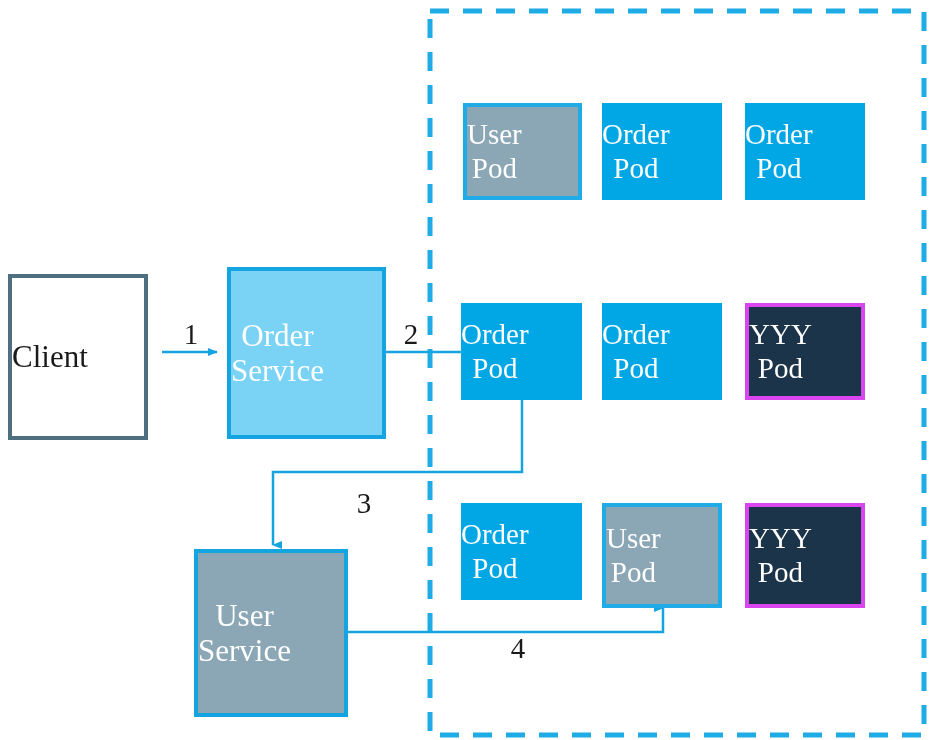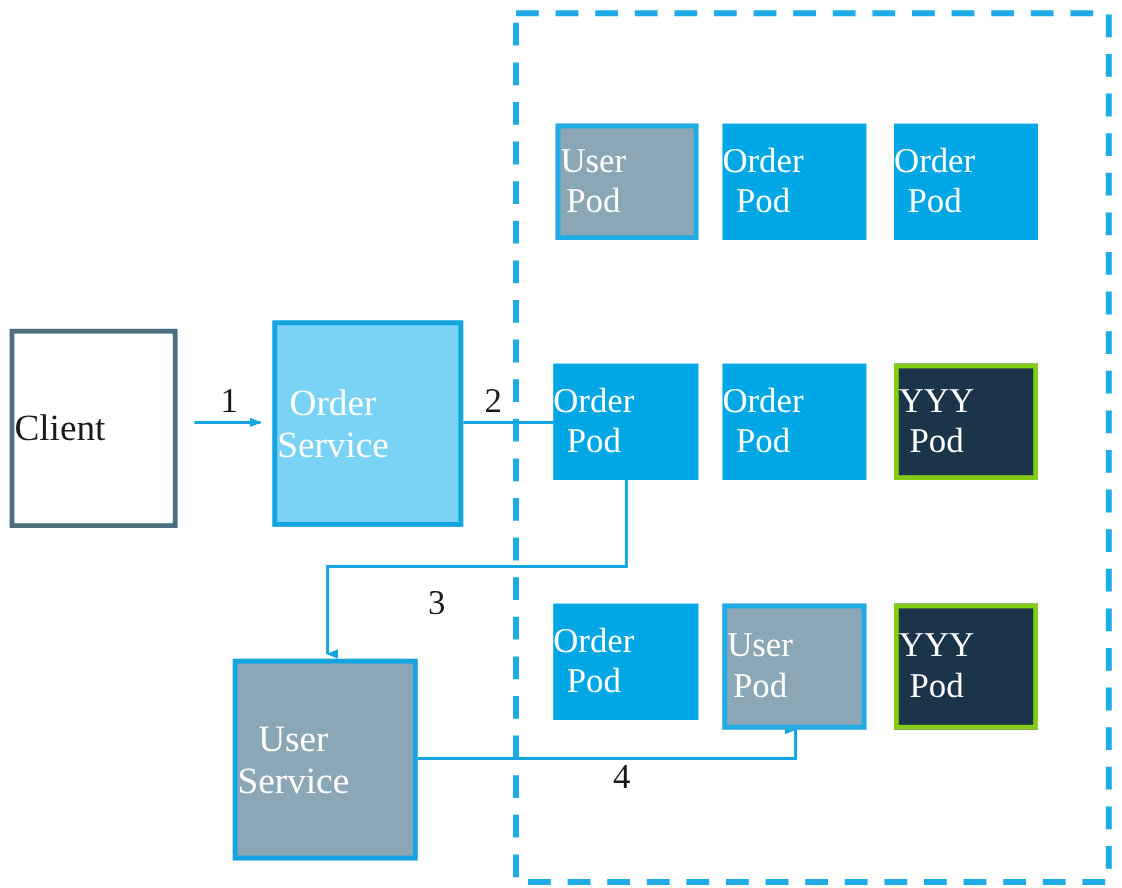--- a/index.html
+++ b/index.html
@@ -60,21 +60,21 @@
   .pod-order {
     background: #00a7e4;
     border: 0;
   }
   .pod-user {
     background: #8ba7b6;
     border: 4px solid #1eabe6;
   }
   .pod-yyy {
     background: #1b3449;
-    border: 4px solid #84cc16;
+    border: 4px solid #d946ef;
   }
   .flow-label {
     position: absolute;
     font-size: 29px;
     color: #1a1a1a;
     text-align: center;
     line-height: 1;
   }
 </style>
 </head>

